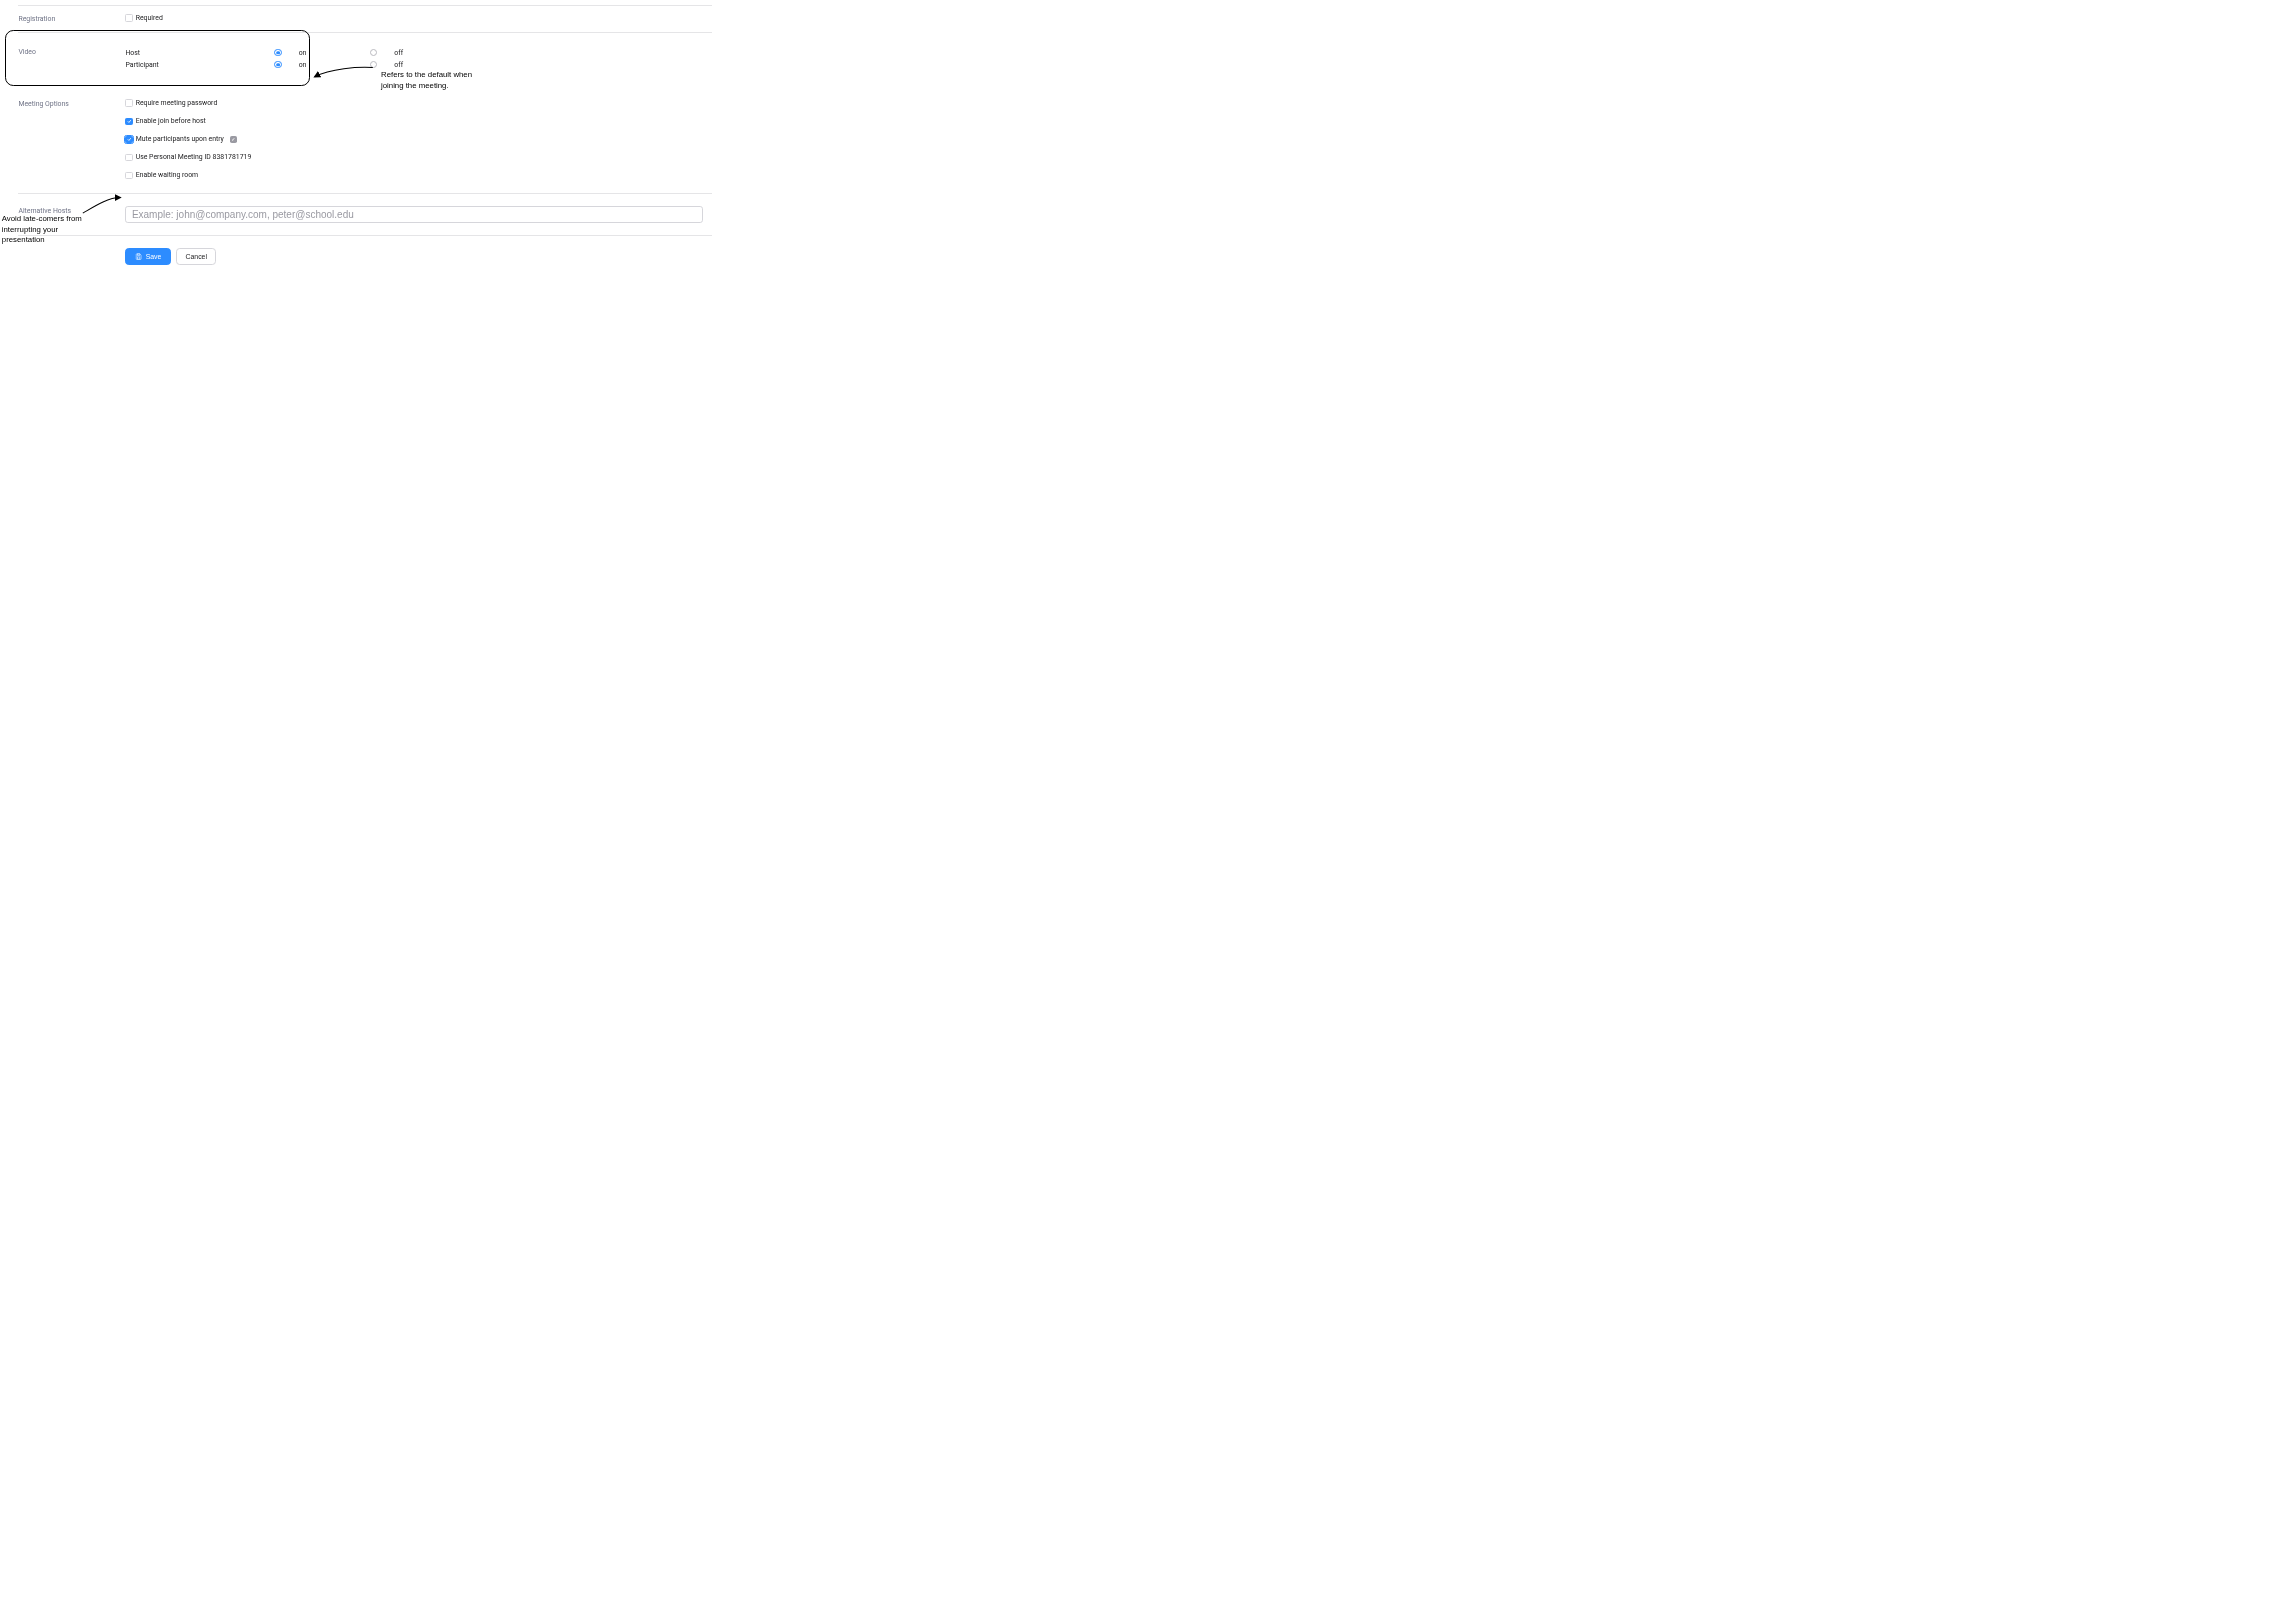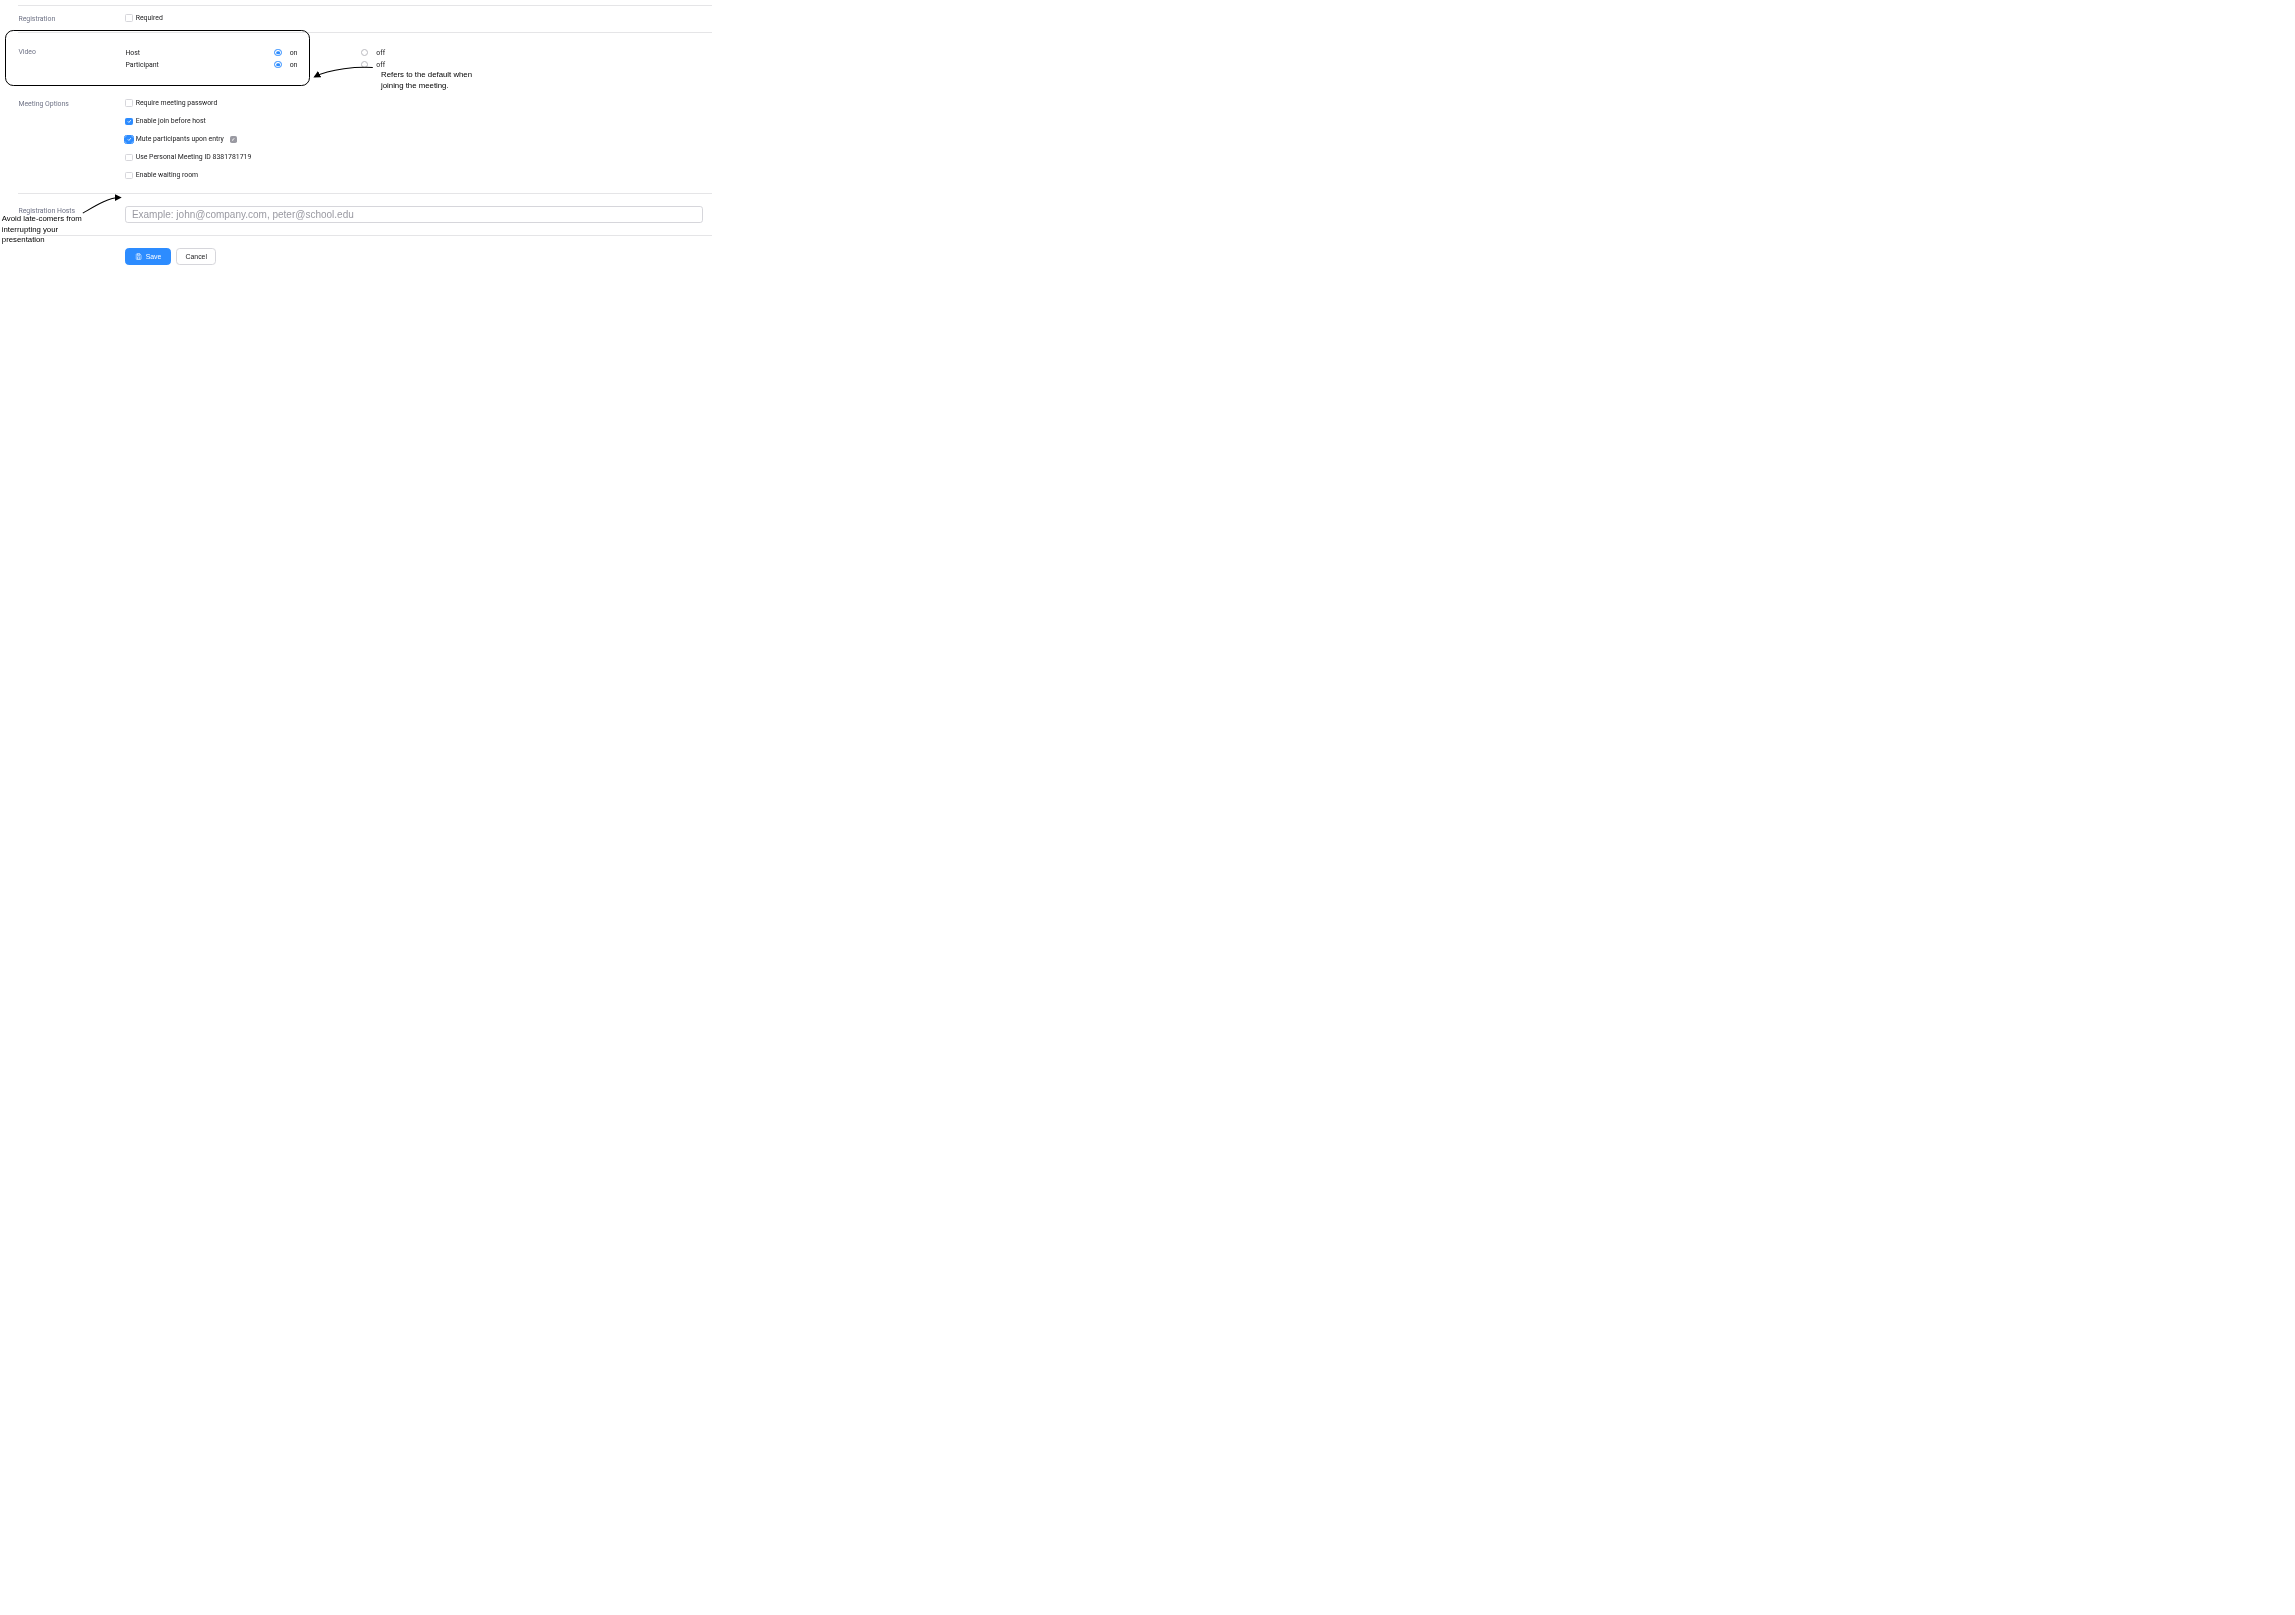--- a/index.html
+++ b/index.html
@@ -87,21 +87,21 @@
   }
   .chk-label {
     font-size: 6.9px;
     color: var(--text-body);
   }
 
   
   .rad {
     display: inline-flex;
     align-items: center;
-    gap: 8px;
+    gap: 17px;
     cursor: pointer;
     user-select: none;
     margin-right: 9.2px;
     padding-left: 48px;
   }
   .rad-dot {
     width: 7.3px;
     height: 7.3px;
     border: 0.5px solid #babac0;
     border-radius: 50%;
@@ -333,21 +333,21 @@
         <polygon points="0 0, 7 3.5, 0 7" fill="#000"></polygon>
       </marker>
     </defs>
     <path d="M4,44 C28,30 58,10 86,10" stroke="#000" stroke-width="2.2" fill="none" marker-end="url(#arrowheadM)"></path>
   </svg>
   <div class="annotation" style="left:1.8px; top:214px; width:101px;">Avoid late-comers from interrupting your presentation</div>
 
   <hr class="divider">
 
   <div class="section" style="padding-top:12px; padding-bottom:12px;">
-    <div class="section-label">Registration Hosts</div>
+    <div class="section-label">Alternative Hosts</div>
     <div class="section-body">
       <input type="text" class="text-input" placeholder="Example: john@company.com, peter@school.edu" style="">
     </div>
   </div>
 
   <hr class="divider">
 
   <div class="btn-row">
     <button class="btn btn-primary">
       <svg class="save-icon" viewBox="0 0 24 24">

